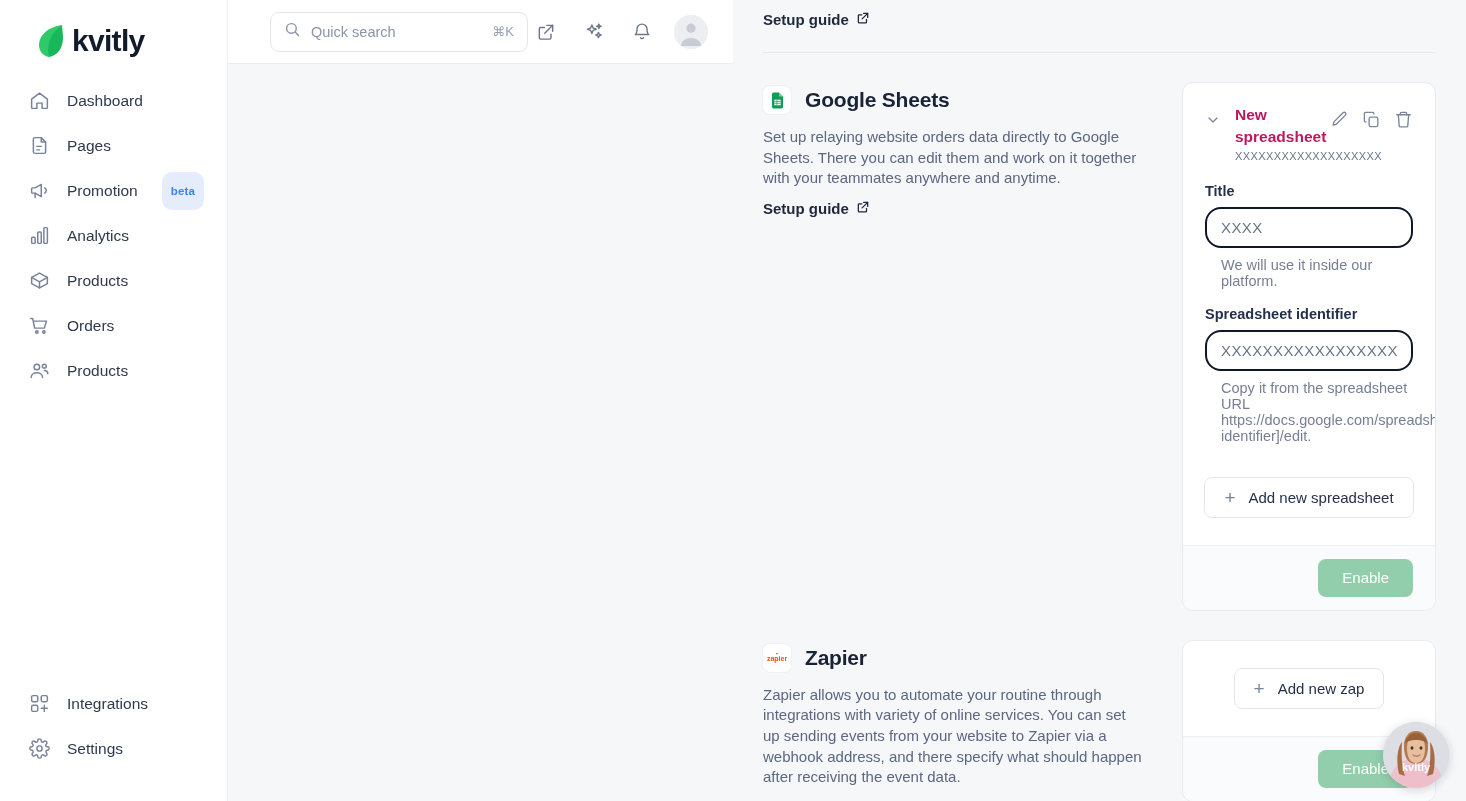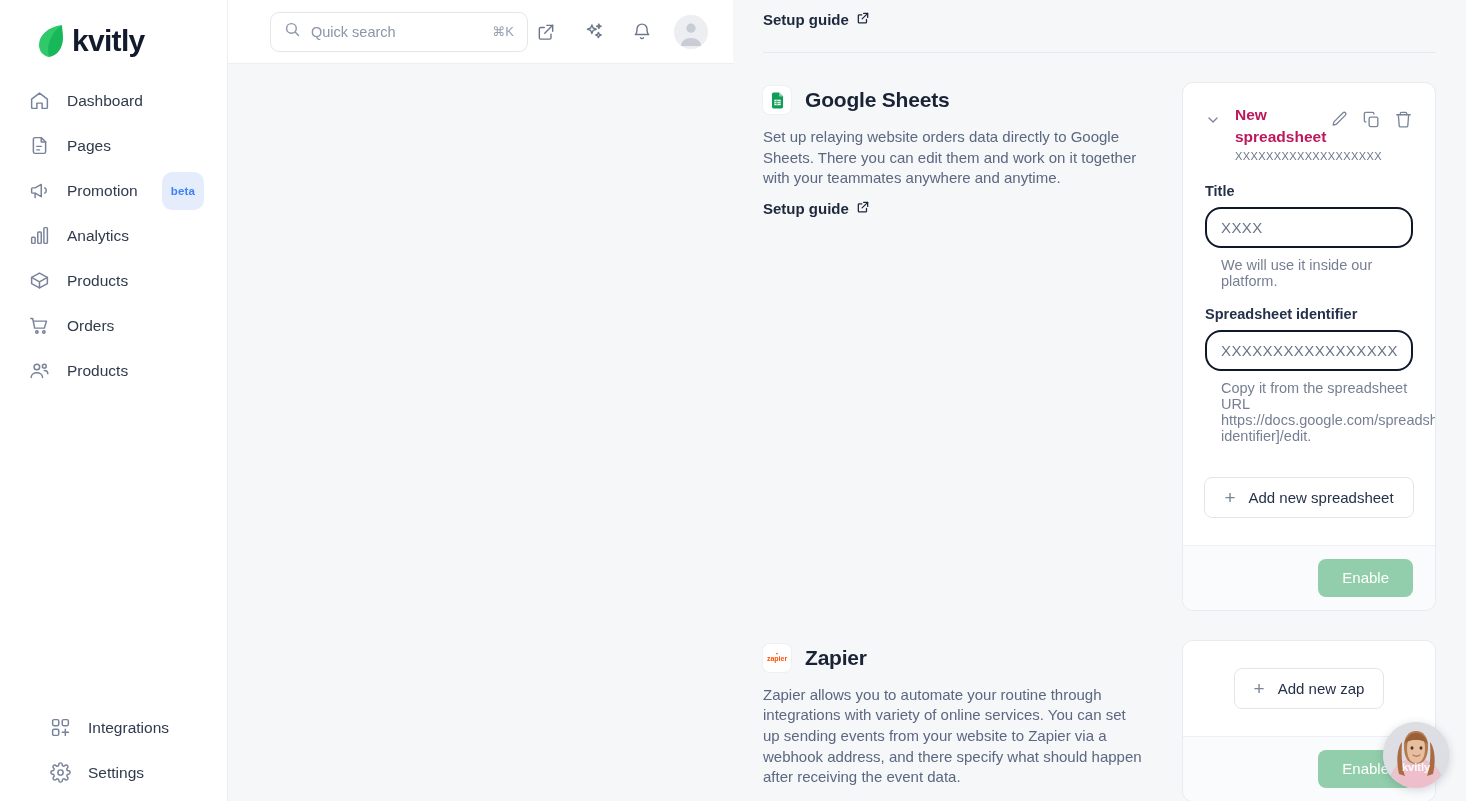--- a/index.html
+++ b/index.html
@@ -34,21 +34,21 @@
     height: 45px; padding-left: 18px; margin: 0 10px;
     border-radius: 8px; cursor: pointer; color: #3d4a60;
   }
   .nav-icon { width: 22px; height: 22px; flex: 0 0 22px; color: #78839a; display:flex; align-items:center; justify-content:center; }
   .nav-label { font-size: 15.5px; color: #2f3a4d; white-space: nowrap; }
   .badge-beta {
     font-size: 11.5px; font-weight: 700; color: #3b82f6;
     background: #e5edfd; border-radius: 10px;
     padding: 13px 9px; margin-left: 7px; letter-spacing: .2px;
   }
-  .nav-bottom { position: absolute; bottom: 6px; left: 0; right: 0; padding-left: 21px; }
+  .nav-bottom { position: absolute; bottom: 30px; left: 0; right: 0; }
 
   
   .main { flex: 1; display: flex; flex-direction: row; min-width: 0; background: #f5f7f9; }
   .topbar {
     height: 64px; flex: 0 0 64px; background: #fff;
     border-bottom: 1px solid #eceef1;
     display: flex; align-items: center; padding: 0 25px 0 42px;
     position: relative; z-index: 5;
   }
   .search-box {

